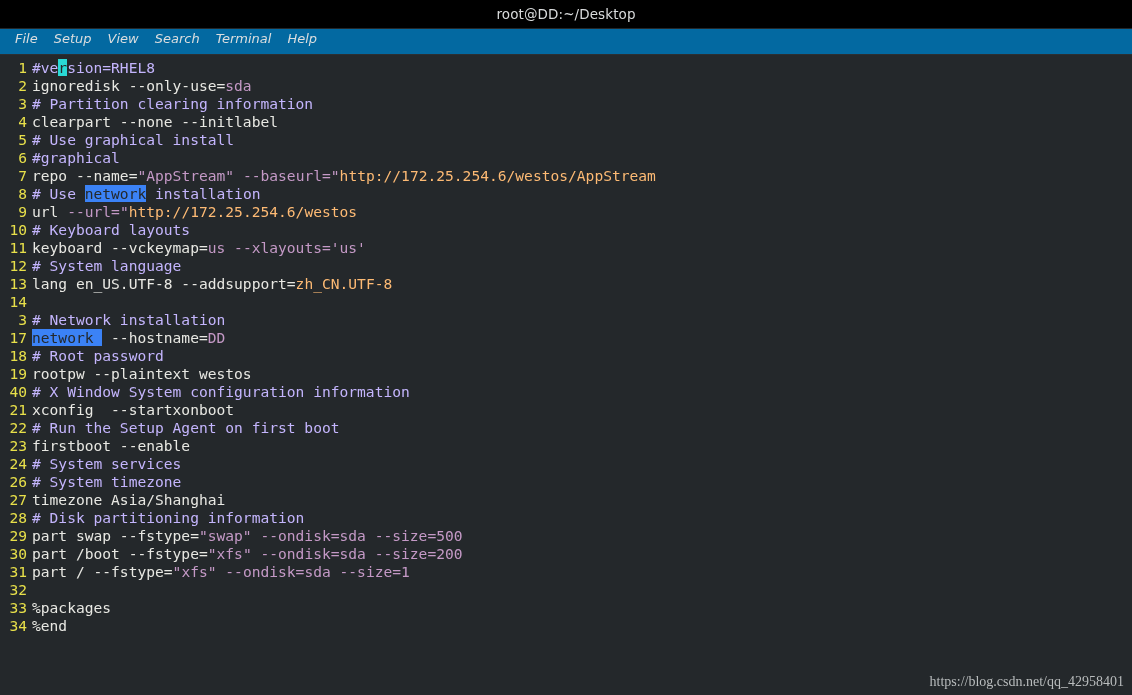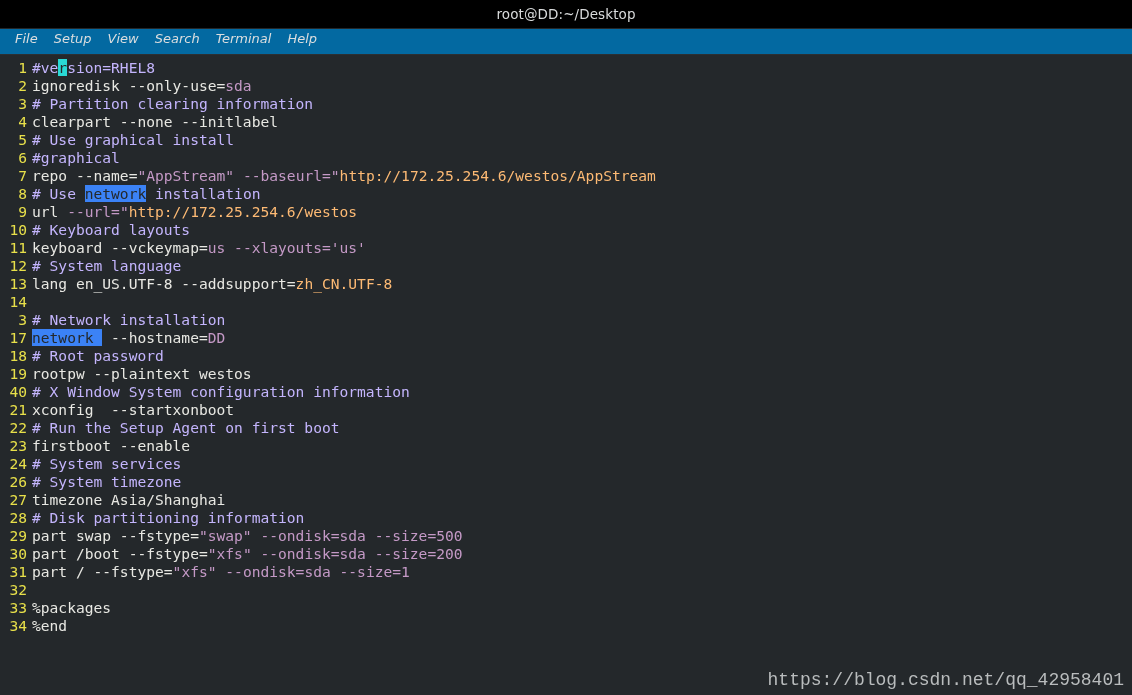--- a/index.html
+++ b/index.html
@@ -100,22 +100,22 @@
   .t-hl {
     background: #3b82f6;
     color: #24282b;
   }
 
   
   .watermark {
     position: absolute;
     right: 8px;
     bottom: 5px;
-    font-family: Liberation Mono, monospace;
-    font-size: 18px;
+    font-family: Liberation Serif, serif;
+    font-size: 14px;
     color: #b9bcbd;
     white-space: nowrap;
     user-select: none;
   }
 </style>
 </head>
 <body>
 
 <div id="app">
 

